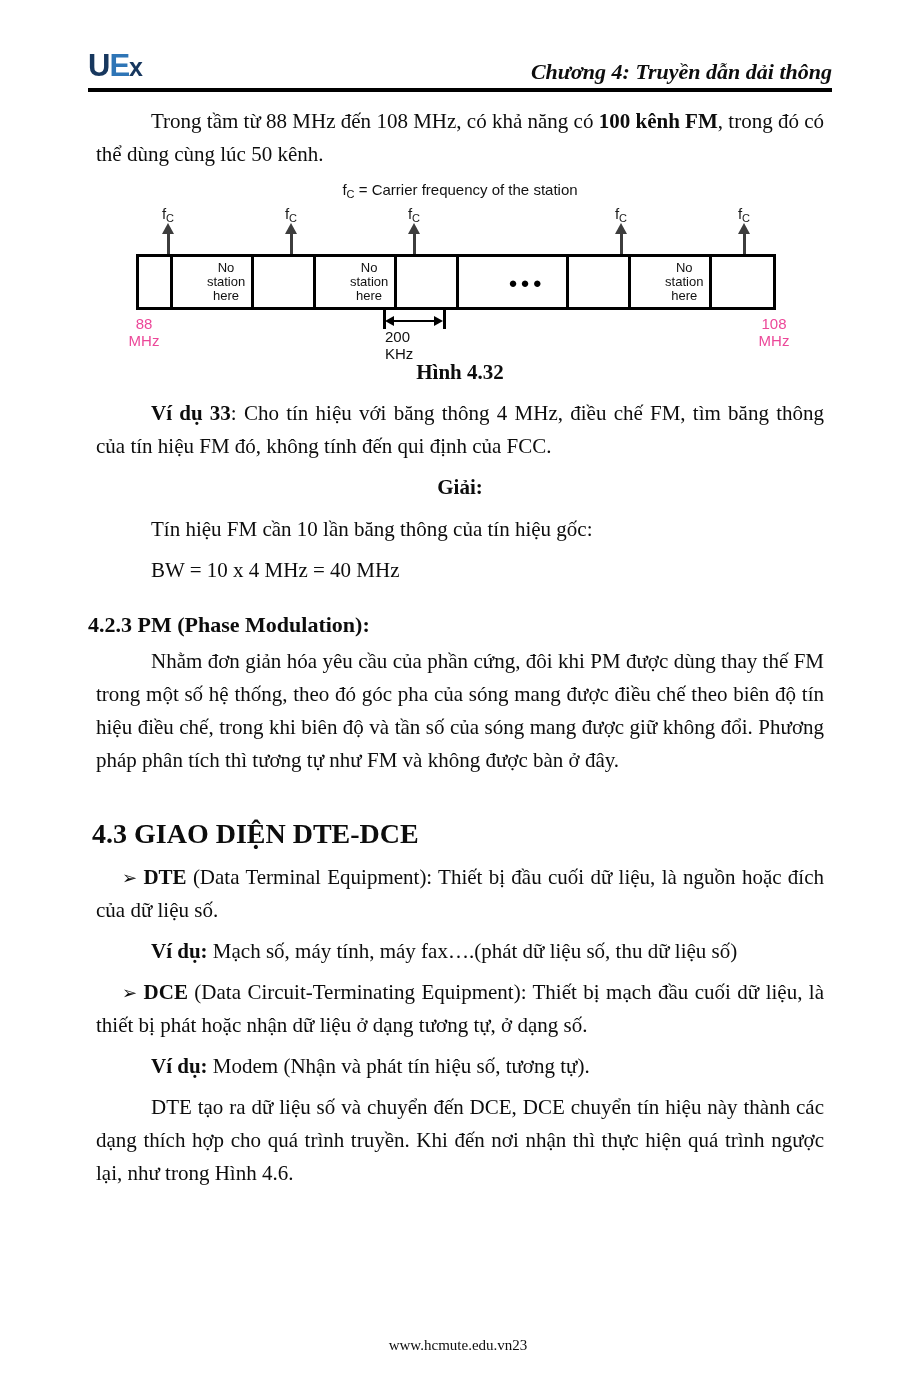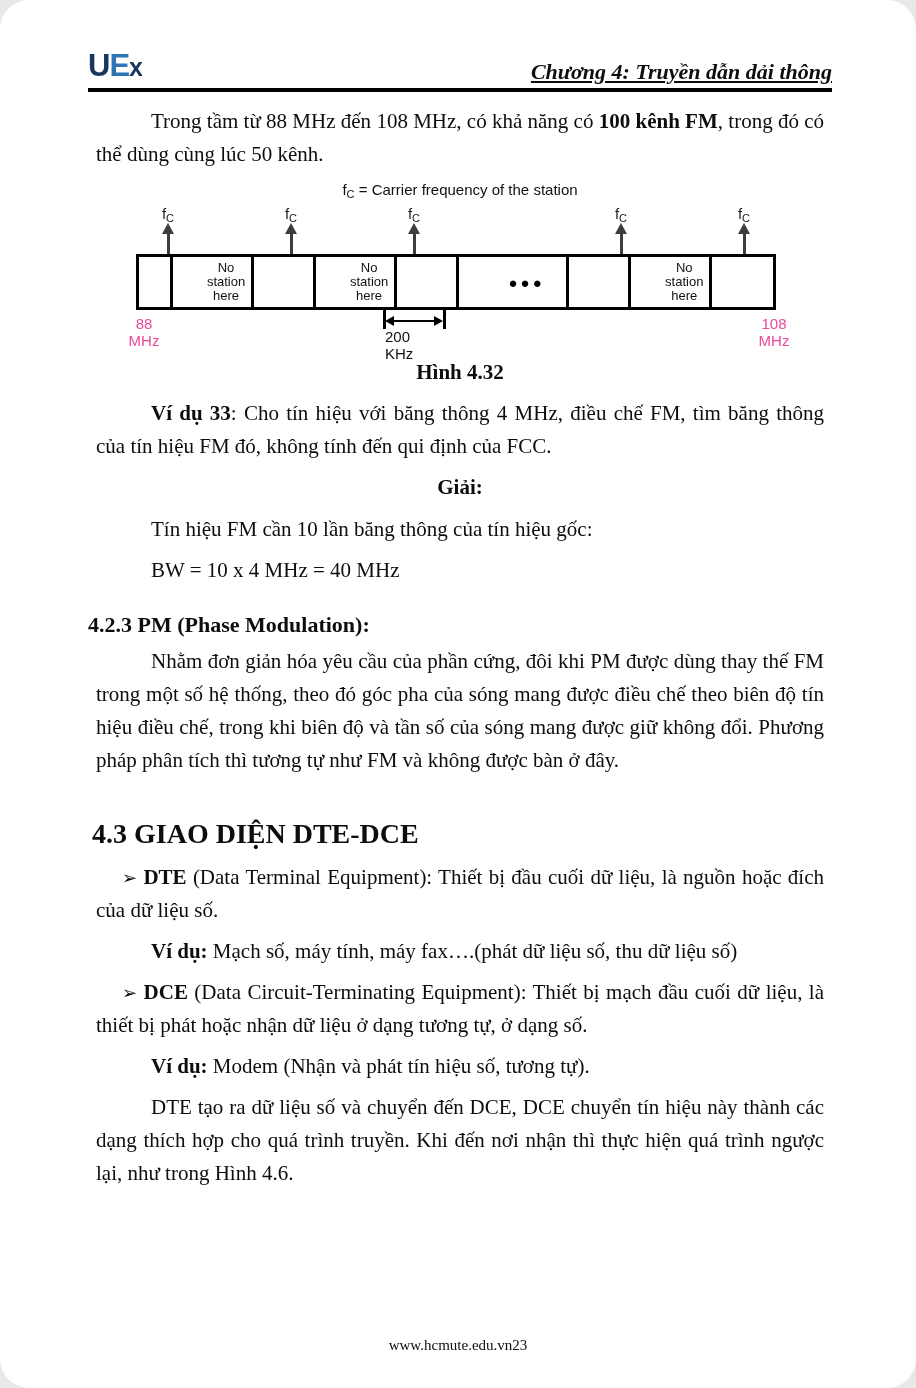--- a/index.html
+++ b/index.html
@@ -6,38 +6,37 @@
   .page{
     position:relative;
     width:916px;height:1388px;
     margin:0 auto;
     background:#ffffff;
     box-sizing:border-box;
     padding:48px 84px 0 88px;
     font-family:"Liberation Serif","DejaVu Serif",serif;
     color:#0d0d0d;
     overflow:hidden;
-    border-radius:29px;
   }
   
   .header{
     display:flex;justify-content:space-between;align-items:flex-end;
     border-bottom:4px solid #000;
     padding-bottom:3px;
   }
   .logo{
     font-family:"Liberation Sans","DejaVu Sans",sans-serif;
     font-weight:bold;font-size:31px;line-height:36px;
     letter-spacing:-1px;
   }
   .logo .lg-dark{color:#17375e;}
   .logo .lg-light{color:#2e75b6;}
   .logo .lg-x{font-size:25px;color:#17375e;}
   .chapter-title{
-    font-weight:bold;font-style:italic;font-size:22px;line-height:26px;text-decoration:underline;
+    font-weight:bold;font-style:italic;font-size:22px;line-height:26px;
   }
   
   .para{
     font-size:21px;line-height:33px;text-align:justify;margin:8px;
   }
   .indent{text-indent:55px;}
   .bullet-indent{text-indent:26px;}
   .intro{margin-top:13px;}
   b.inline{font-weight:bold;}
   

